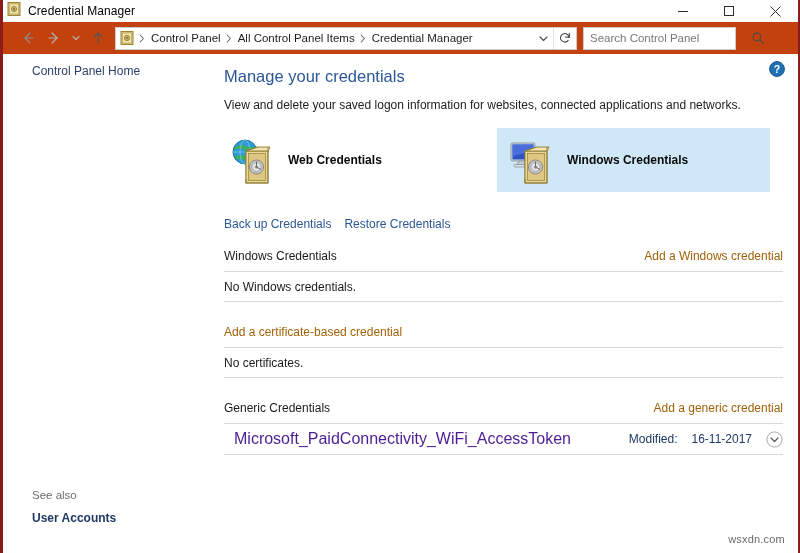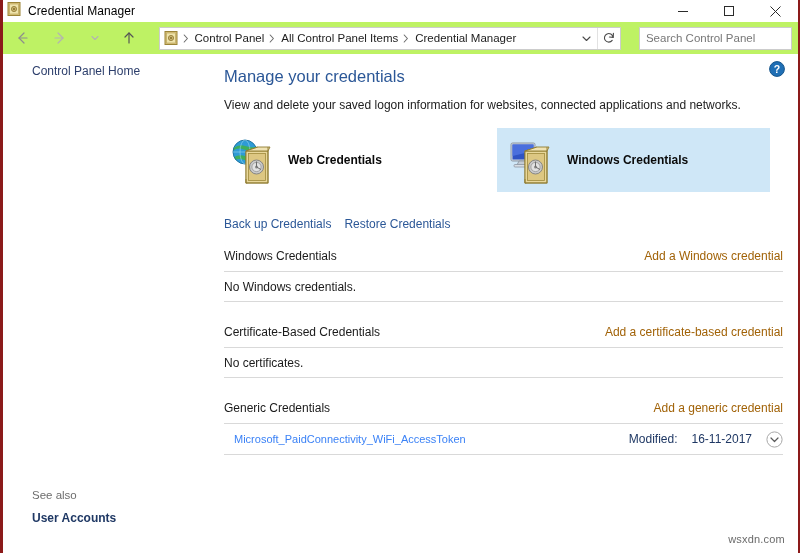--- a/index.html
+++ b/index.html
@@ -58,26 +58,25 @@
     display: flex;
     align-items: center;
     justify-content: center;
   }
   .win-btn svg { display: block; }
 
   
   #nav-bar {
     position: relative;
     height: 32px;
-    background: #bef264;
-    display: flex;
-    align-items: center;
-    padding-left: 6px;
+    background: #c2410c;
+    display: flex;
+    align-items: center;
+    padding-left: 12px;
     box-sizing: border-box;
-    justify-content: space-between;
   }
   .nav-arrow {
     width: 26px;
     height: 26px;
     display: flex;
     align-items: center;
     justify-content: center;
     flex: none;
   }
   .nav-arrow.small { width: 18px; }
@@ -336,22 +335,22 @@
 
   .cred-entry-row {
     height: 30px;
     display: flex;
     align-items: center;
     justify-content: space-between;
     padding-left: 10px;
     box-sizing: border-box;
   }
   .cred-entry-name {
-    font-size: 11px;
-    color: #3b82f6;
+    font-size: 16px;
+    color: #4c1d95;
     white-space: nowrap;
   }
   .cred-entry-right {
     display: flex;
     align-items: center;
     gap: 14px;
   }
   .cred-entry-modified {
     font-size: 12px;
     color: #1f3864;
@@ -584,21 +583,20 @@
           <div class="section-rule"></div>
           <div class="section-body-row">
             <span class="empty-text">No Windows credentials.</span>
           </div>
           <div class="section-rule"></div>
           <div class="section-gap"></div>
         </div>
 
         <div class="cred-section">
           <div class="section-header-row">
-            <span class="section-title">Certificate-Based Credentials</span>
             <span class="section-action">Add a certificate-based credential</span>
           </div>
           <div class="section-rule"></div>
           <div class="section-body-row">
             <span class="empty-text">No certificates.</span>
           </div>
           <div class="section-rule"></div>
           <div class="section-gap"></div>
         </div>
 

